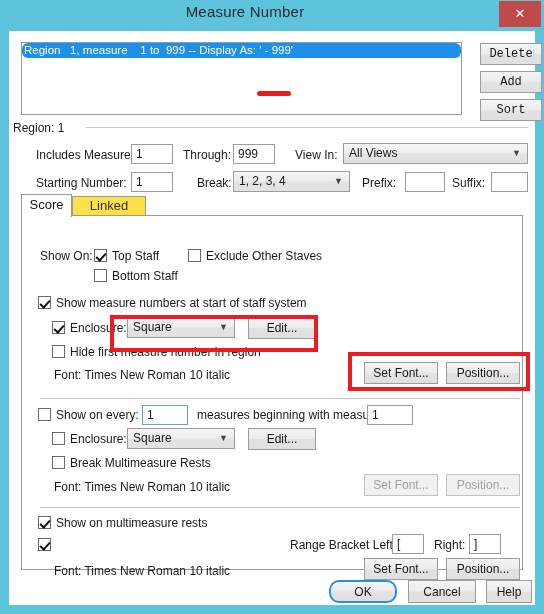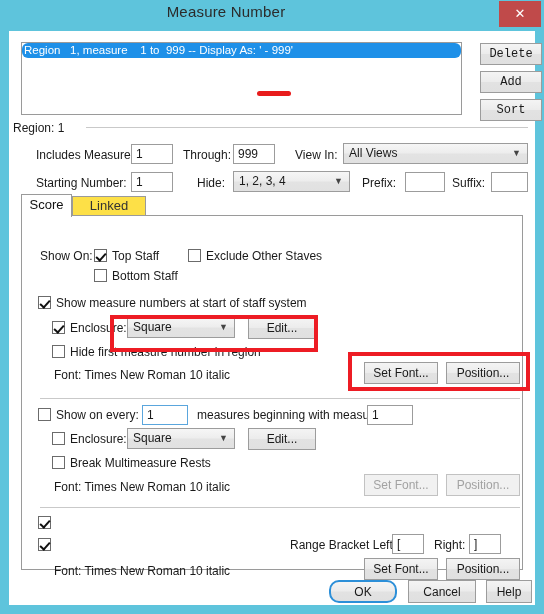--- a/index.html
+++ b/index.html
@@ -19,20 +19,21 @@
   
   .titlebar{
     position:absolute;left:0;top:0;width:544px;height:30px;
     background:#5EC4DC;
   }
   .title-text{
     position:absolute;left:0;top:3px;width:452px;
     text-align:center;
     font-size:15px;color:#2b2b2b;
     letter-spacing:.2px;
+    padding-left:19px;
   }
   .close-btn{
     position:absolute;right:3px;top:1px;width:42px;height:26px;
     background:#C04A4A;
     color:#ffffff;
     font-size:13px;
     line-height:26px;
     text-align:center;
     cursor:pointer;
   }
@@ -162,21 +163,21 @@
     <div class="lbl" style="left:174px;top:117px;">Through:</div>
     <div class="tf" style="left:224px;top:113px;width:42px;">999</div>
     <div class="lbl" style="left:286px;top:117px;">View In:</div>
     <div class="combo" style="left:334px;top:112px;width:185px;">
       <span>All Views</span>
       <span class="arrow">▼</span>
     </div>
 
     <div class="lbl" style="left:27px;top:145px;">Starting Number:</div>
     <div class="tf" style="left:122px;top:141px;width:42px;">1</div>
-    <div class="lbl" style="left:188px;top:145px;">Hide:</div>
+    <div class="lbl" style="left:188px;top:145px;">Break:</div>
     <div class="combo" style="left:224px;top:140px;width:117px;">
       <span>1, 2, 3, 4</span>
       <span class="arrow">▼</span>
     </div>
     <div class="lbl" style="left:353px;top:145px;">Prefix:</div>
     <div class="tf" style="left:396px;top:141px;width:40px;"></div>
     <div class="lbl" style="left:443px;top:145px;">Suffix:</div>
     <div class="tf" style="left:482px;top:141px;width:37px;"></div>
 
     <div class="tabstrip">
@@ -232,20 +233,21 @@
       <div class="cb" style="left:30px;top:240px;"></div>
       <div class="lbl" style="left:48px;top:240px;">Break Multimeasure Rests</div>
 
       <div class="lbl" style="left:32px;top:264px;">Font:  Times New Roman 10  italic</div>
       <div class="btn disabled" style="position:absolute;left:342px;top:258px;width:74px;height:22px;">Set Font...</div>
       <div class="btn disabled" style="position:absolute;left:424px;top:258px;width:74px;height:22px;">Position...</div>
 
       <div class="hr" style="left:18px;top:291px;width:480px;"></div>
 
       <div class="cb checked" style="left:16px;top:300px;"></div>
+      <div class="lbl" style="left:34px;top:300px;">Show on multimeasure rests</div>
 
       <div class="cb checked" style="left:16px;top:322px;"></div>
       <div class="lbl" style="left:268px;top:322px;">Range Bracket Left:</div>
       <div class="tf" style="left:370px;top:318px;width:32px;">[</div>
       <div class="lbl" style="left:412px;top:322px;">Right:</div>
       <div class="tf" style="left:447px;top:318px;width:32px;">]</div>
 
       <div class="lbl" style="left:32px;top:348px;">Font:  Times New Roman 10  italic</div>
       <div class="btn" style="position:absolute;left:342px;top:342px;width:74px;height:22px;">Set Font...</div>
       <div class="btn" style="position:absolute;left:424px;top:342px;width:74px;height:22px;">Position...</div>

